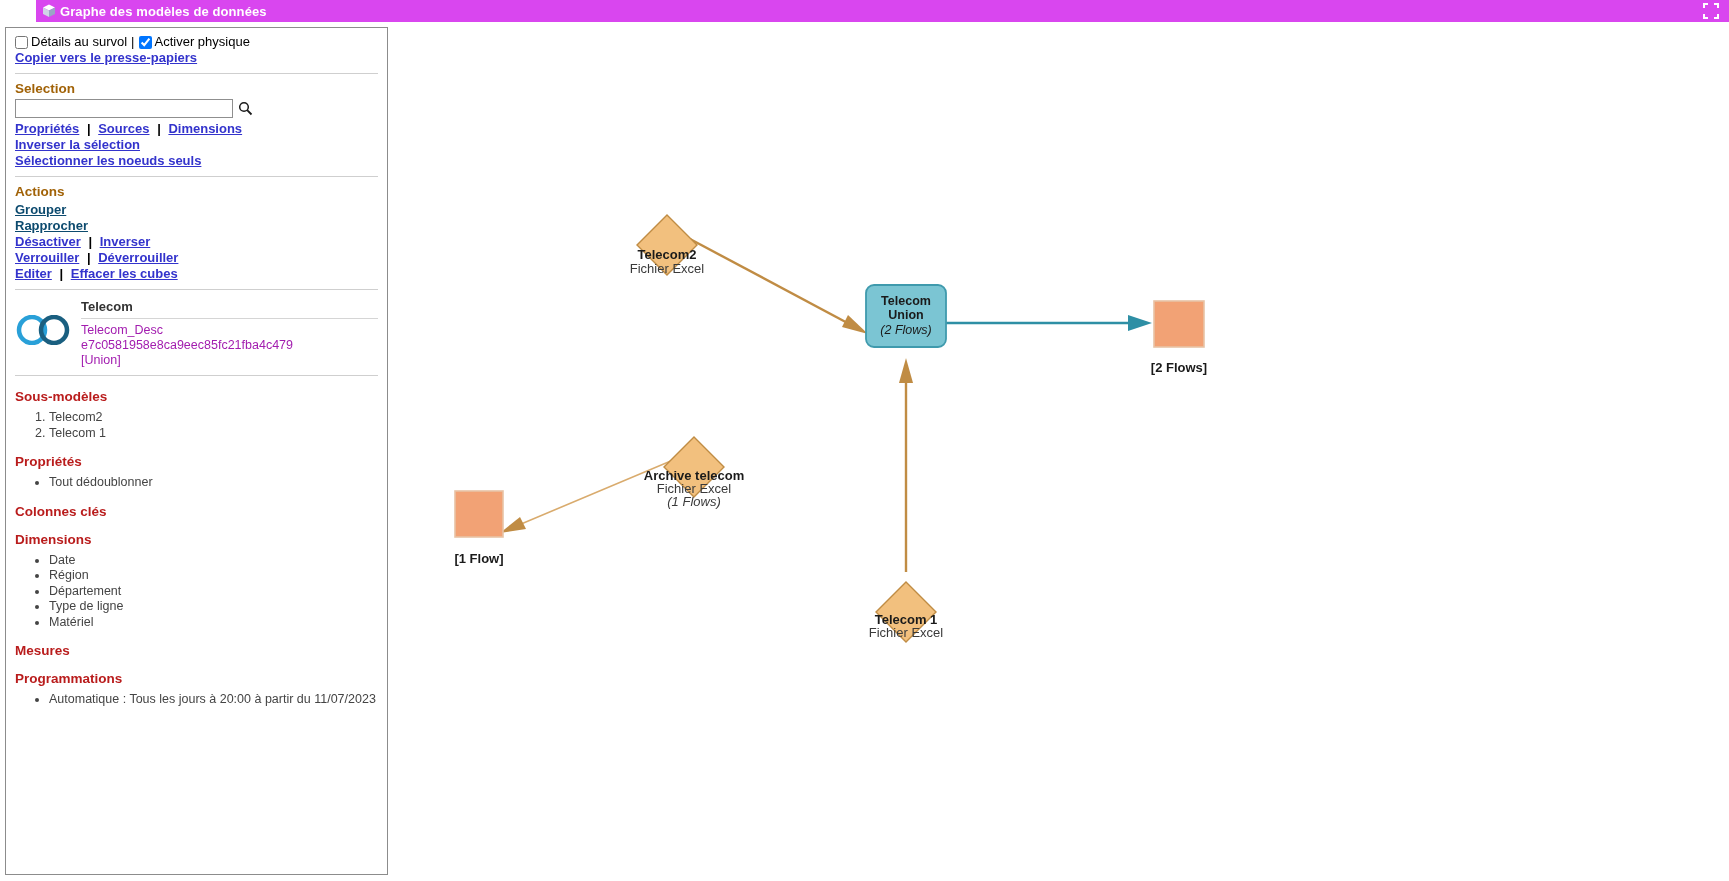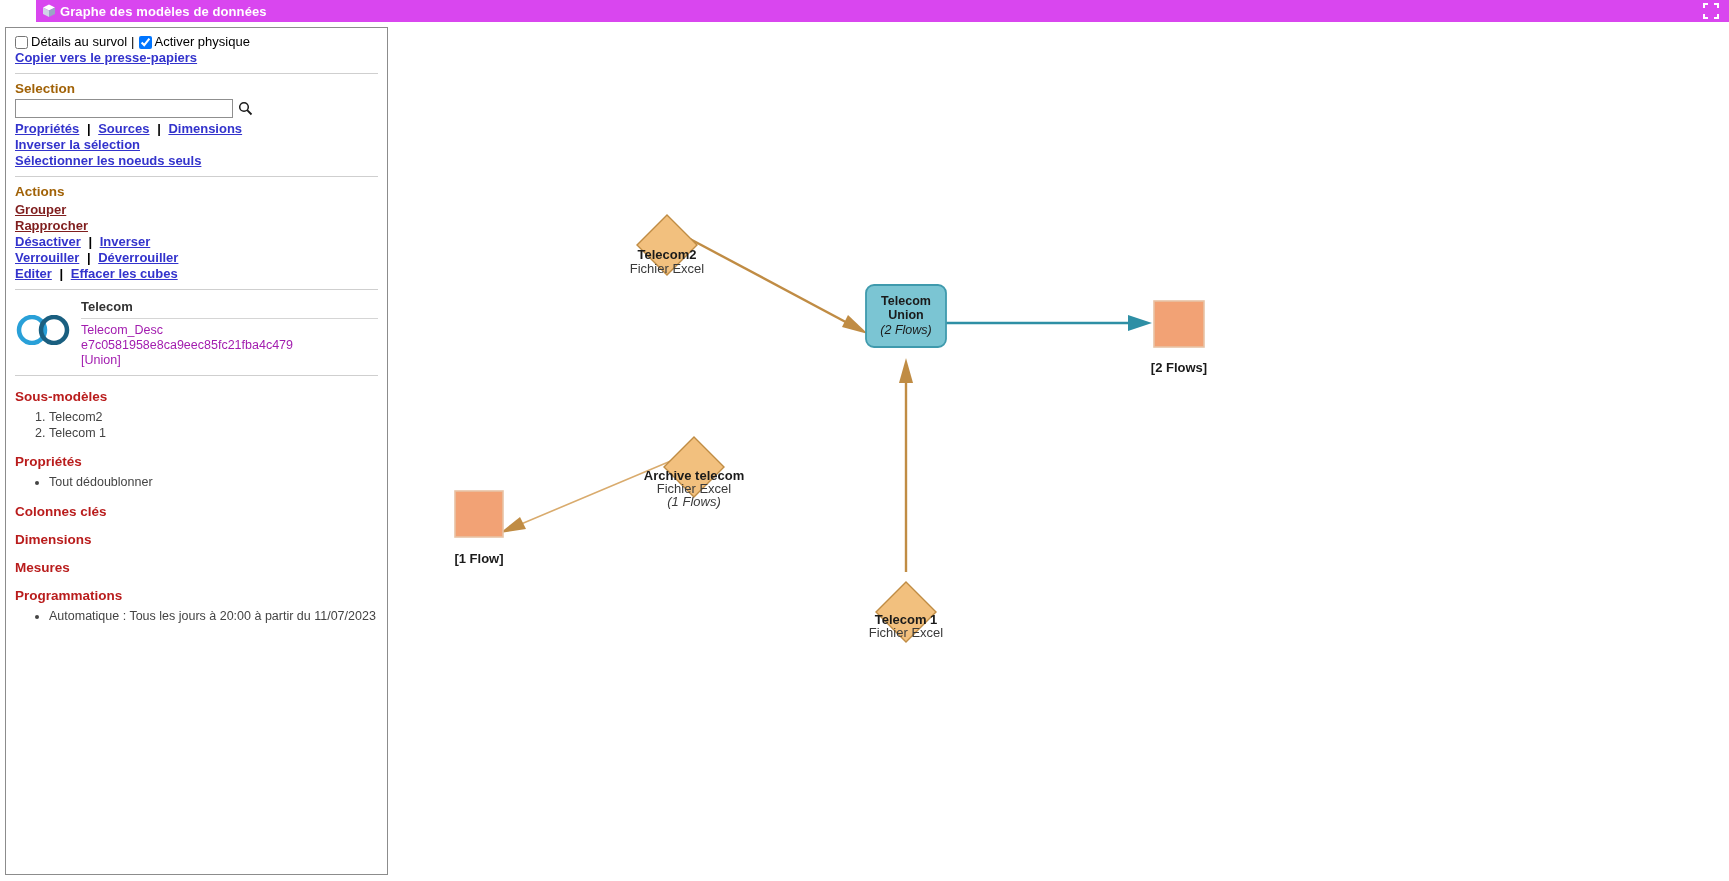--- a/index.html
+++ b/index.html
@@ -39,21 +39,21 @@
     padding: 6px 9px 0 9px;
     overflow: hidden;
   }
   .row-inline { display: flex; align-items: flex-end; font-size: 13px; color: #000; }
   .row-inline input[type=checkbox] { margin: 0 3px 0 0; width: 13px; height: 13px; }
   .sep-pipe { margin: 0 4px; color: #000; }
   a.lnk {
     color: #3333cc; text-decoration: underline; font-size: 13px;
     cursor: pointer; white-space: nowrap;
   }
-  a.lnk.disabled { color: #7f1d1d; cursor: default; margin-top: 48px; }
+  a.lnk.disabled { color: #0c4a6e; cursor: default; margin-top: 48px; }
   .linkline { margin-top: 1px; font-size: 13px; font-weight: bold; }
   hr.rule {
     border: none; border-top: 1px solid #cfcfcf;
     margin: 8px 0 7px 0;
   }
   .sec-title { font-size: 13.5px; font-weight: bold; color: #a16207; margin: 0 0 3px 0; }
   .search-row { display: flex; align-items: center; gap: 5px; margin: 2px 0 3px 0; }
   .search-input {
     width: 218px; height: 19px;
     border: 1px solid #8f8f8f; background: #fff;
@@ -225,20 +225,27 @@
   </ol>
 
   <h3 class="blk">Propriétés</h3>
   <ul class="blk">
     <li>Tout dédoublonner</li>
   </ul>
 
   <h3 class="blk">Colonnes clés</h3>
 
   <h3 class="blk">Dimensions</h3>
+  <ul class="blk">
+    <li>Date</li>
+    <li>Région</li>
+    <li>Département</li>
+    <li>Type de ligne</li>
+    <li>Matériel</li>
+  </ul>
 
   <h3 class="blk">Mesures</h3>
 
   <h3 class="blk">Programmations</h3>
   <ul class="blk">
     <li>Automatique : Tous les jours à 20:00 à partir du 11/07/2023</li>
   </ul>
 
 </div>
 

